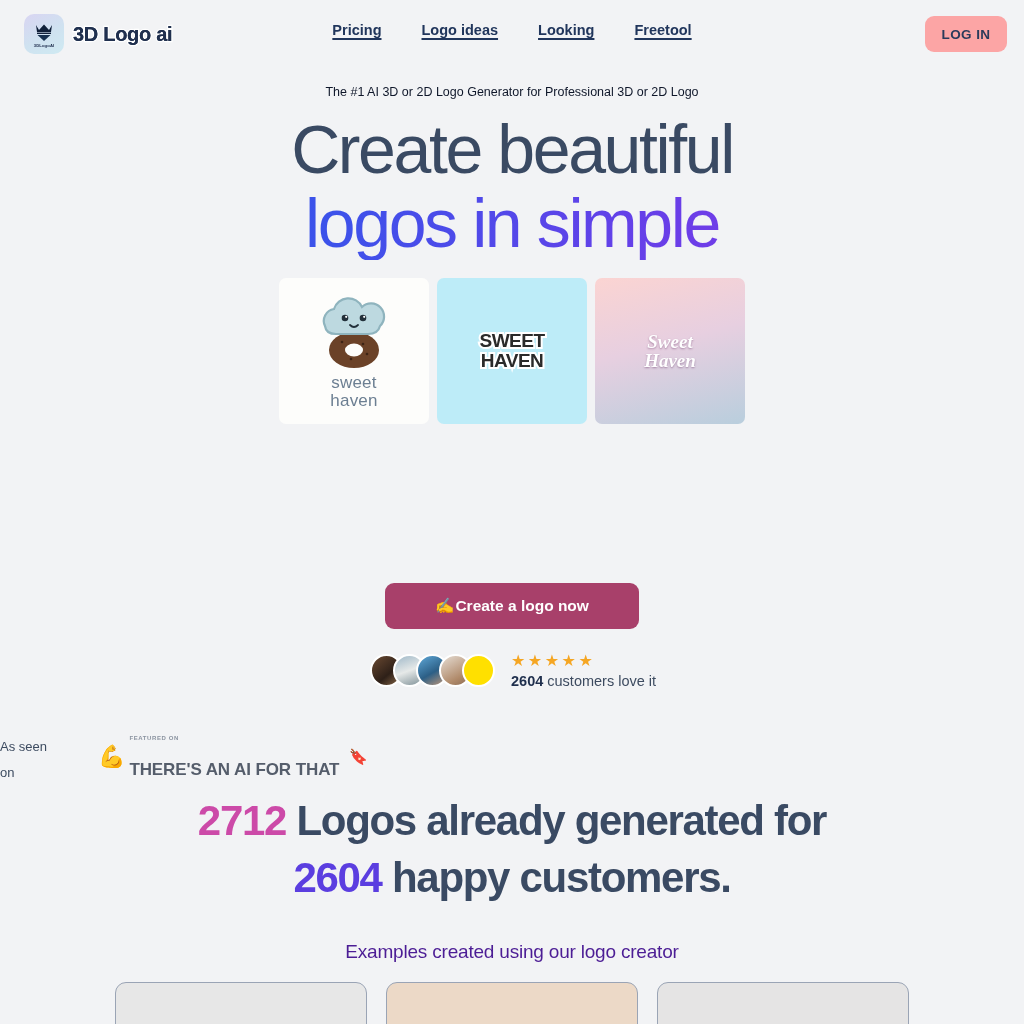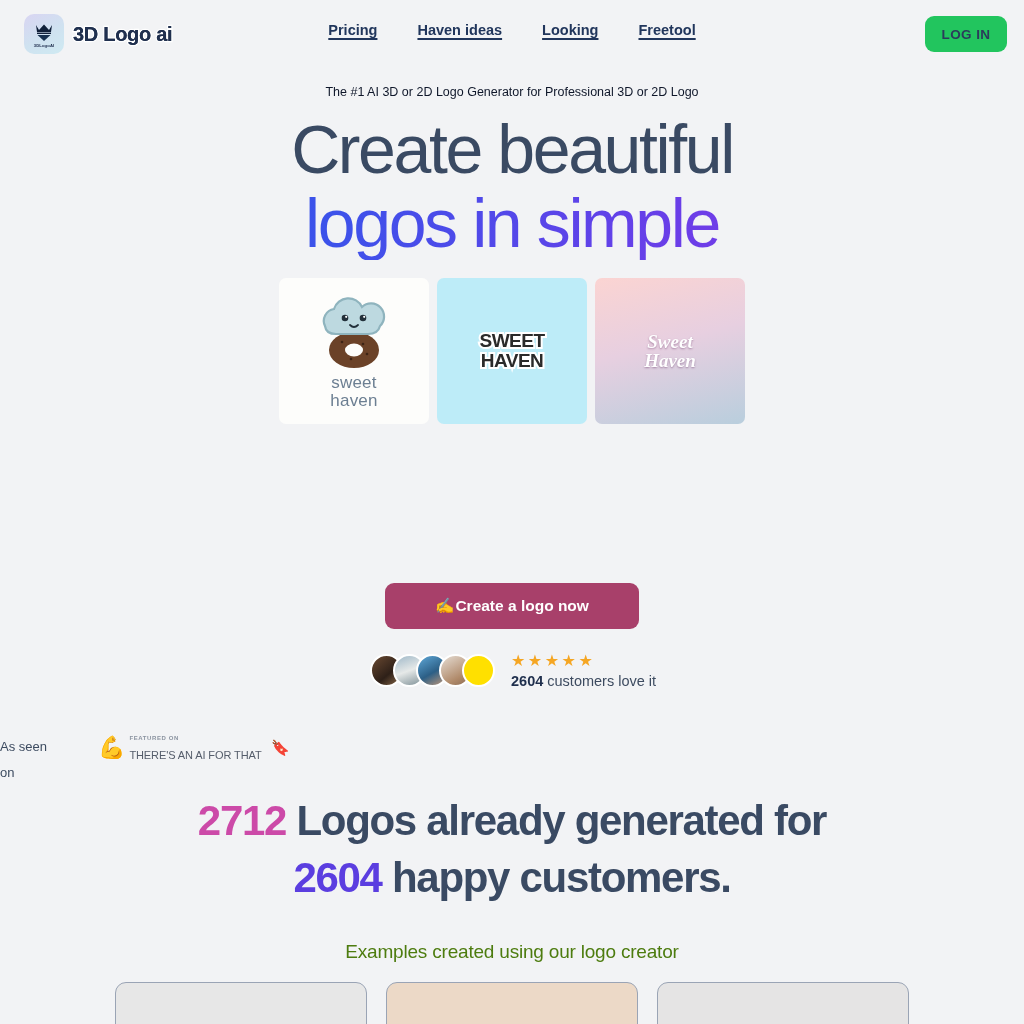--- a/index.html
+++ b/index.html
@@ -40,21 +40,21 @@
     display: flex; justify-content: center; gap: 40px;
   }
   .nav a {
     font-size: 14.5px; font-weight: 700; color: #21365c;
     text-decoration: underline; text-underline-offset: 3px;
     text-decoration-thickness: 2px; cursor: pointer;
   }
   .login-btn {
     position: absolute; right: 17px; top: 16px;
     width: 82px; height: 36px; border-radius: 9px;
-    background: #22c55e; border: none;
+    background: #fca5a5; border: none;
     color: #2b3b5b; font-size: 13.5px; font-weight: 700;
     letter-spacing: .4px; cursor: pointer;
     font-family: "Liberation Sans", sans-serif;
   }
 
   
   .eyebrow {
     position: absolute; top: 85px; left: 0; width: 1024px;
     text-align: center; font-size: 12.5px; color: #0f172a;
   }
@@ -139,35 +139,35 @@
 
   
   .press { position: absolute; top: 712px; left: 0; width: 1024px; height: 80px; }
   .as-seen {
     position: absolute; left: 0; top: 22px; width: 60px;
     font-size: 13px; line-height: 26px; color: #3d4b60;
   }
   .taaft { position: absolute; left: 98px; top: 23px; display: flex; align-items: center; gap: 4px; }
   .taaft-txt { display: flex; flex-direction: column; line-height: 1; }
   .taaft-s { font-size: 6px; font-weight: 700; color: #8b93a0; letter-spacing: .6px; }
-  .taaft-b { font-size: 11px; font-weight: 400; color: #555d6b; letter-spacing: -.1px; margin-top: 9px; }
+  .taaft-b { font-size: 17px; font-weight: 700; color: #555d6b; letter-spacing: -.1px; margin-top: 20px; }
 
   
   .stats {
     position: absolute; top: 792px; left: 0; width: 1024px;
     text-align: center; font-size: 42px; font-weight: 800;
     color: #3a4a63; line-height: 57px; letter-spacing: -1.3px;
   }
   .num-pink { color: #cc4aa8; }
   .num-purple { color: #5b3ee0; }
 
   
   .ex-title {
     position: absolute; top: 941px; left: 0; width: 1024px;
-    text-align: center; font-size: 19px; color: #4d7c0f; letter-spacing: -.2px;
+    text-align: center; font-size: 19px; color: #4c1d95; letter-spacing: -.2px;
   }
   .ex-cards {
     position: absolute; top: 982px; left: 0; width: 1024px;
     display: flex; justify-content: center; gap: 19px;
   }
   .ex-card {
     width: 252px; height: 120px; border-radius: 11px;
     border: 1.5px solid #9aa4b5;
   }
   .ex-1 { background: #e7e7e7; }
@@ -187,21 +187,21 @@
           <rect x="4" y="10.6" width="14" height="1.4" fill="#10203a"></rect>
           <path d="M4.5 13 L17.5 13 L11 19 Z" fill="#16304f"></path>
         </svg>
         <div class="bb-cap">3DLogoAI</div>
       </div>
       <span class="brand-name">3D Logo ai</span>
     </div>
 
     <nav class="nav">
       <a>Pricing</a>
-      <a>Haven ideas</a>
+      <a>Logo ideas</a>
       <a>Looking</a>
       <a>Freetool</a>
     </nav>
 
     <button class="login-btn">LOG IN</button>
   </div>
 
   <div class="eyebrow">The #1 AI 3D or 2D Logo Generator for Professional 3D or 2D Logo</div>
 
   <h1 class="headline">

